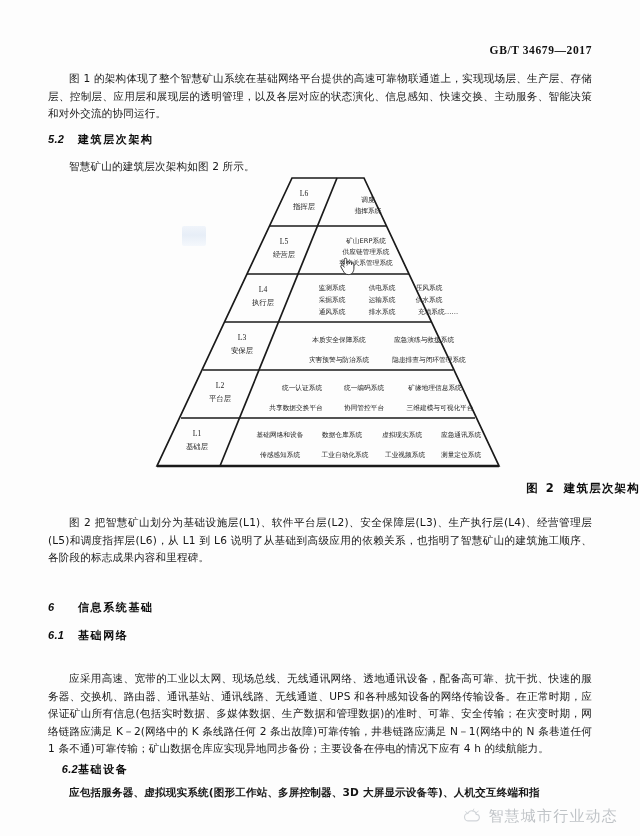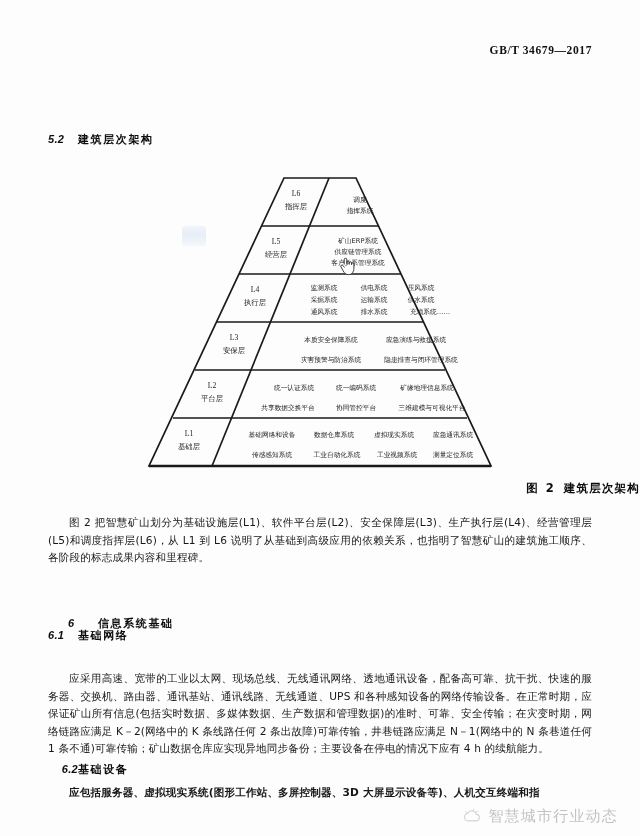--- a/index.html
+++ b/index.html
@@ -62,21 +62,21 @@
     min-width: 30px;
     font-family: "Liberation Sans", sans-serif;
     font-weight: bold;
     font-style: italic;
   }
   .heading .txt { letter-spacing: 1.6px; }
 
   
   .figure {
     position: absolute;
-    left: 144px;
+    left: 152px;
     top: 176px;
     width: 352px;
     height: 296px;
   }
   .figure svg { display: block; }
 
   .fig-caption {
     position: absolute;
     left: 0;
     right: 0;
@@ -147,25 +147,27 @@
   }
   .watermark .wm-logo { width: 19px; height: 19px; }
 </style>
 </head>
 <body>
 
 <div class="page">
 
   <div class="std-number">GB/T 34679—2017</div>
 
+  <div class="para indent" style="top:70px;">图 1 的架构体现了整个智慧矿山系统在基础网络平台提供的高速可靠物联通道上，实现现场层、生产层、存储层、控制层、应用层和展现层的透明管理，以及各层对应的状态演化、信息感知、快速交换、主动服务、智能决策和对外交流的协同运行。</div>
 
   <div class="heading" style="top:132px;">
     <span class="num">5.2</span><span class="txt">建筑层次架构</span>
   </div>
 
+  <div class="para indent" style="top:158px;">智慧矿山的建筑层次架构如图 2 所示。</div>
 
   <div class="figure">
     <svg width="352" height="296" viewBox="0 0 352 296" xmlns="http://www.w3.org/2000/svg">
       <g fill="none" stroke="#1a1a1a" stroke-width="1.7" stroke-linejoin="miter">
 
         <path d="M 140 2 L 212 2 L 347 290 L 5 290 Z"></path>
 
         <line x1="117" y1="50" x2="235" y2="50"></line>
         <line x1="95" y1="98" x2="257" y2="98"></line>
         <line x1="73" y1="146" x2="279" y2="146"></line>
@@ -248,21 +250,21 @@
       <path d="M4.2 8.2V3.6a1.3 1.3 0 0 1 2.6 0v4.1m0-1.0a1.2 1.2 0 0 1 2.4 0v1.0m0-0.6a1.2 1.2 0 0 1 2.4 0v1.4m0-0.6a1.15 1.15 0 0 1 2.3 0v4.3c0 3.6-2.0 6.4-5.3 6.4-3.0 0-4.3-1.6-5.6-4.0L1.0 11.0a1.25 1.25 0 0 1 2.0-1.5l1.2 1.6" fill="#ffffff" stroke="#2e2e2e" stroke-width="0.95" stroke-linejoin="round" stroke-linecap="round"></path>
     </svg>
   </div>
 
   <div class="fig-caption">
     <span class="cap-num">图 2</span><span>建筑层次架构</span>
   </div>
 
   <div class="para indent" style="top:514px;">图 2 把智慧矿山划分为基础设施层(L1)、软件平台层(L2)、安全保障层(L3)、生产执行层(L4)、经营管理层(L5)和调度指挥层(L6)，从 L1 到 L6 说明了从基础到高级应用的依赖关系，也指明了智慧矿山的建筑施工顺序、各阶段的标志成果内容和里程碑。</div>
 
-  <div class="heading" style="top:616px;margin-left:20px;">
+  <div class="heading" style="top:600px;">
     <span class="num">6</span><span class="txt">信息系统基础</span>
   </div>
 
   <div class="heading" style="top:628px;">
     <span class="num">6.1</span><span class="txt">基础网络</span>
   </div>
 
   <div class="para indent" style="top:649px;margin-top:21px;">应采用高速、宽带的工业以太网、现场总线、无线通讯网络、透地通讯设备，配备高可靠、抗干扰、快速的服务器、交换机、路由器、通讯基站、通讯线路、无线通道、UPS 和各种感知设备的网络传输设备。在正常时期，应保证矿山所有信息(包括实时数据、多媒体数据、生产数据和管理数据)的准时、可靠、安全传输；在灾变时期，网络链路应满足 K－2(网络中的 K 条线路任何 2 条出故障)可靠传输，井巷链路应满足 N－1(网络中的 N 条巷道任何 1 条不通)可靠传输；矿山数据仓库应实现异地同步备份；主要设备在停电的情况下应有 4 h 的续航能力。</div>
 
   <div class="heading" style="top:762px;text-align:right;">

